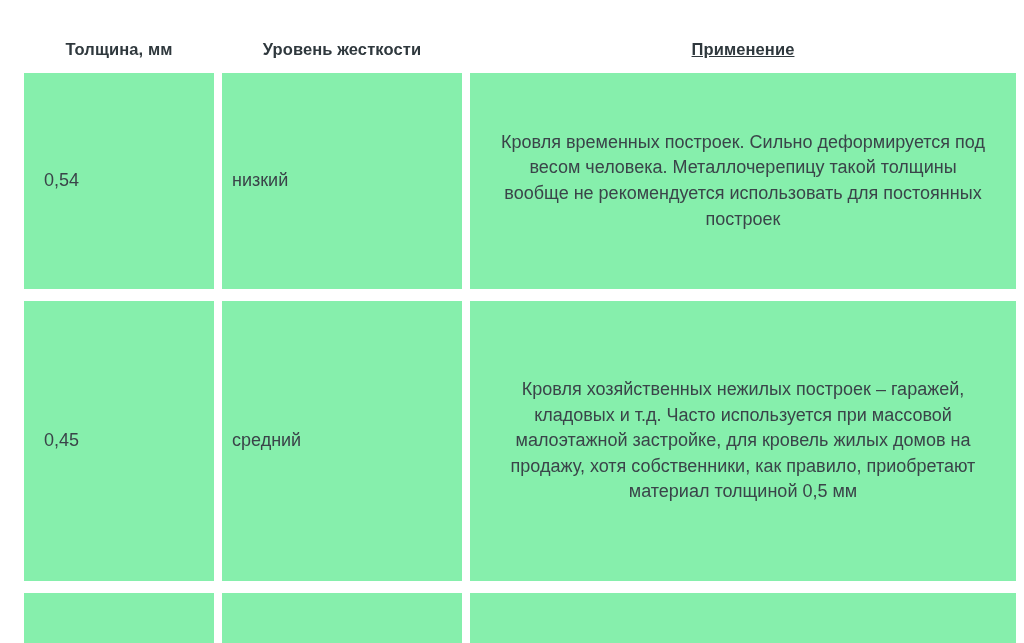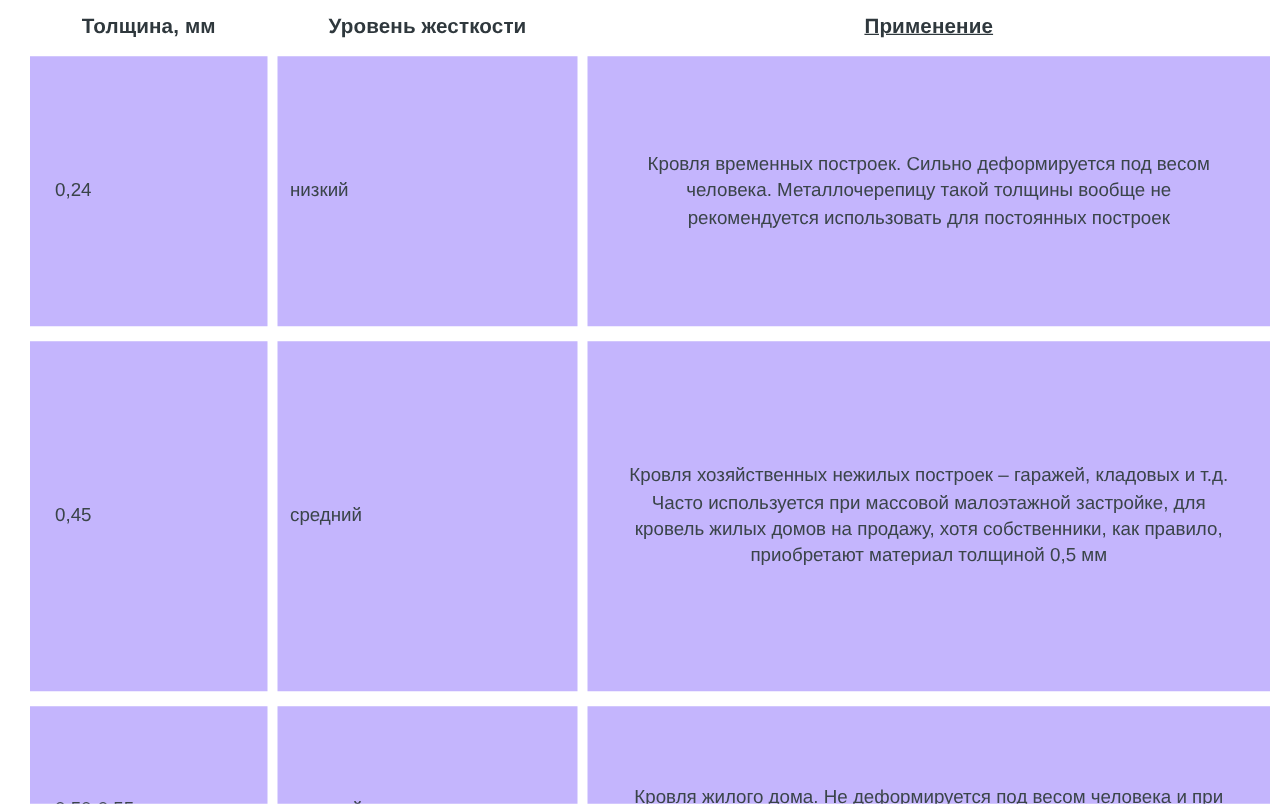--- a/index.html
+++ b/index.html
@@ -11,21 +11,21 @@
     height: 643px;
     background: #ffffff;
     font-family: "Liberation Sans", sans-serif;
     color: #3a4449;
     overflow: hidden;
   }
   .sheet {
     width: 1024px;
     height: 643px;
     box-sizing: border-box;
-    padding: 0 16px 14px 16px;
+    padding: 28px 16px 14px 16px;
     display: flex;
     flex-direction: column;
   }
   table.spec {
     width: 992px;
     border-collapse: separate;
     border-spacing: 8px 12px;
     table-layout: fixed;
   }
   table.spec thead th {
@@ -42,24 +42,24 @@
     width: 190px;
   }
   table.spec thead th.col-rigidity {
     width: 240px;
   }
   table.spec thead th.col-usage {
     width: 546px;
     text-decoration: underline;
   }
   table.spec tbody td {
-    background: #c4b5fd;
+    background: #86efac;
     vertical-align: middle;
     color: #3a4449;
-    font-size: 15px;
+    font-size: 18px;
     line-height: 1.42;
   }
   td.cell-thickness {
     text-align: left;
     padding: 18px 0 18px 20px;
     font-size: 19px;
   }
   td.cell-rigidity {
     text-align: left;
     padding: 18px 10px;
@@ -85,21 +85,21 @@
   <table class="spec">
     <thead>
       <tr>
         <th class="col-thickness">Толщина, мм</th>
         <th class="col-rigidity">Уровень жесткости</th>
         <th class="col-usage">Применение</th>
       </tr>
     </thead>
     <tbody>
       <tr class="row-1">
-        <td class="cell-thickness">0,24</td>
+        <td class="cell-thickness">0,54</td>
         <td class="cell-rigidity">низкий</td>
         <td class="cell-usage">
             <span class="usage-text">Кровля временных построек. Сильно деформируется под весом человека. Металлочерепицу такой толщины вообще не рекомендуется использовать для постоянных построек</span>
           </td>
       </tr>
       <tr class="row-2">
         <td class="cell-thickness">0,45</td>
         <td class="cell-rigidity">средний</td>
         <td class="cell-usage">
             <span class="usage-text">Кровля хозяйственных нежилых построек – гаражей, кладовых и т.д. Часто используется при массовой малоэтажной застройке, для кровель жилых домов на продажу, хотя собственники, как правило, приобретают материал толщиной 0,5 мм</span>

